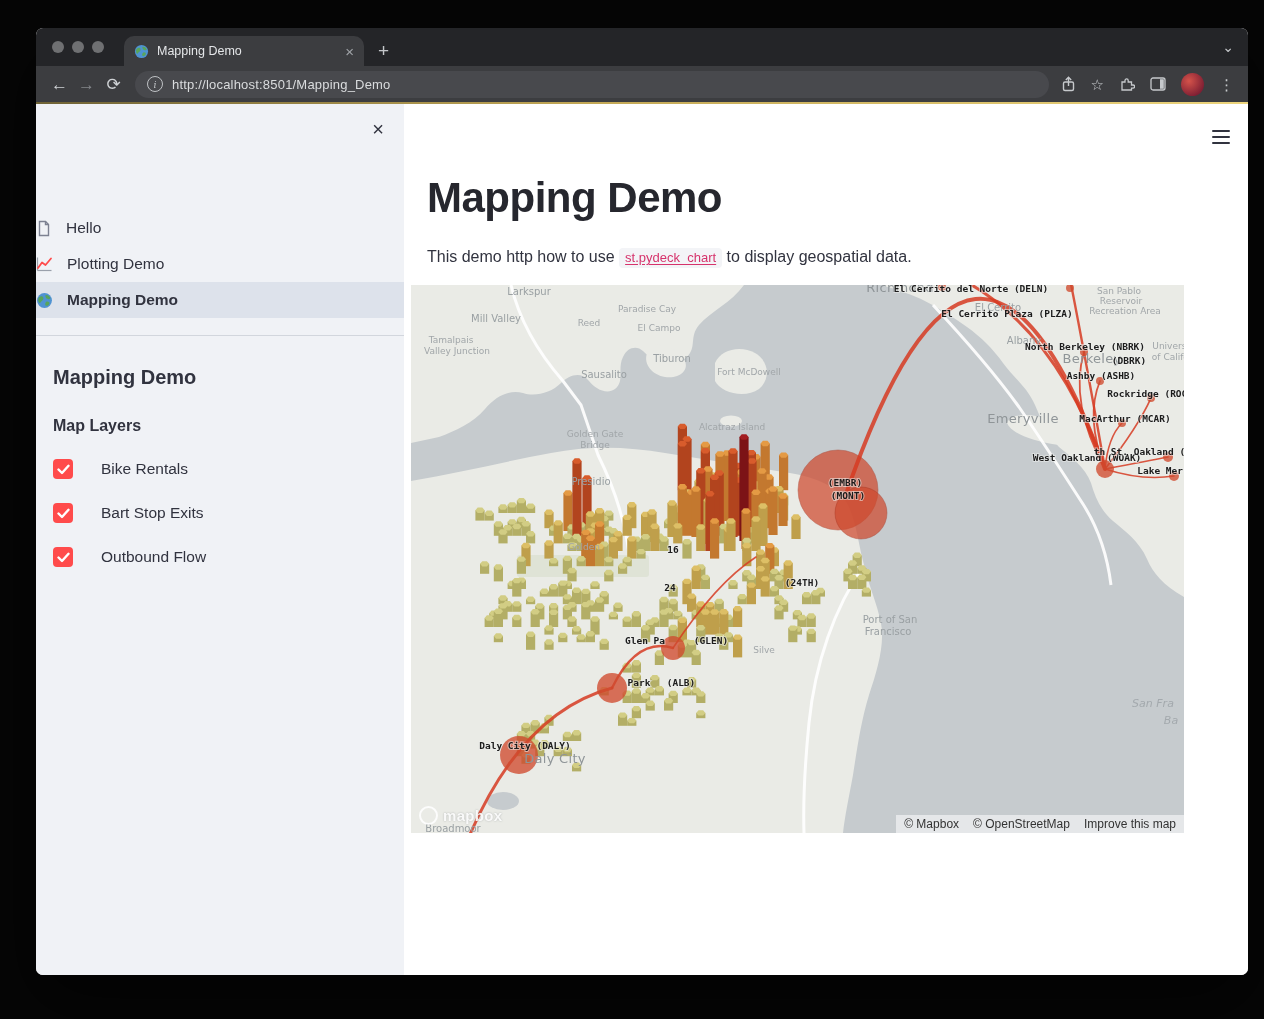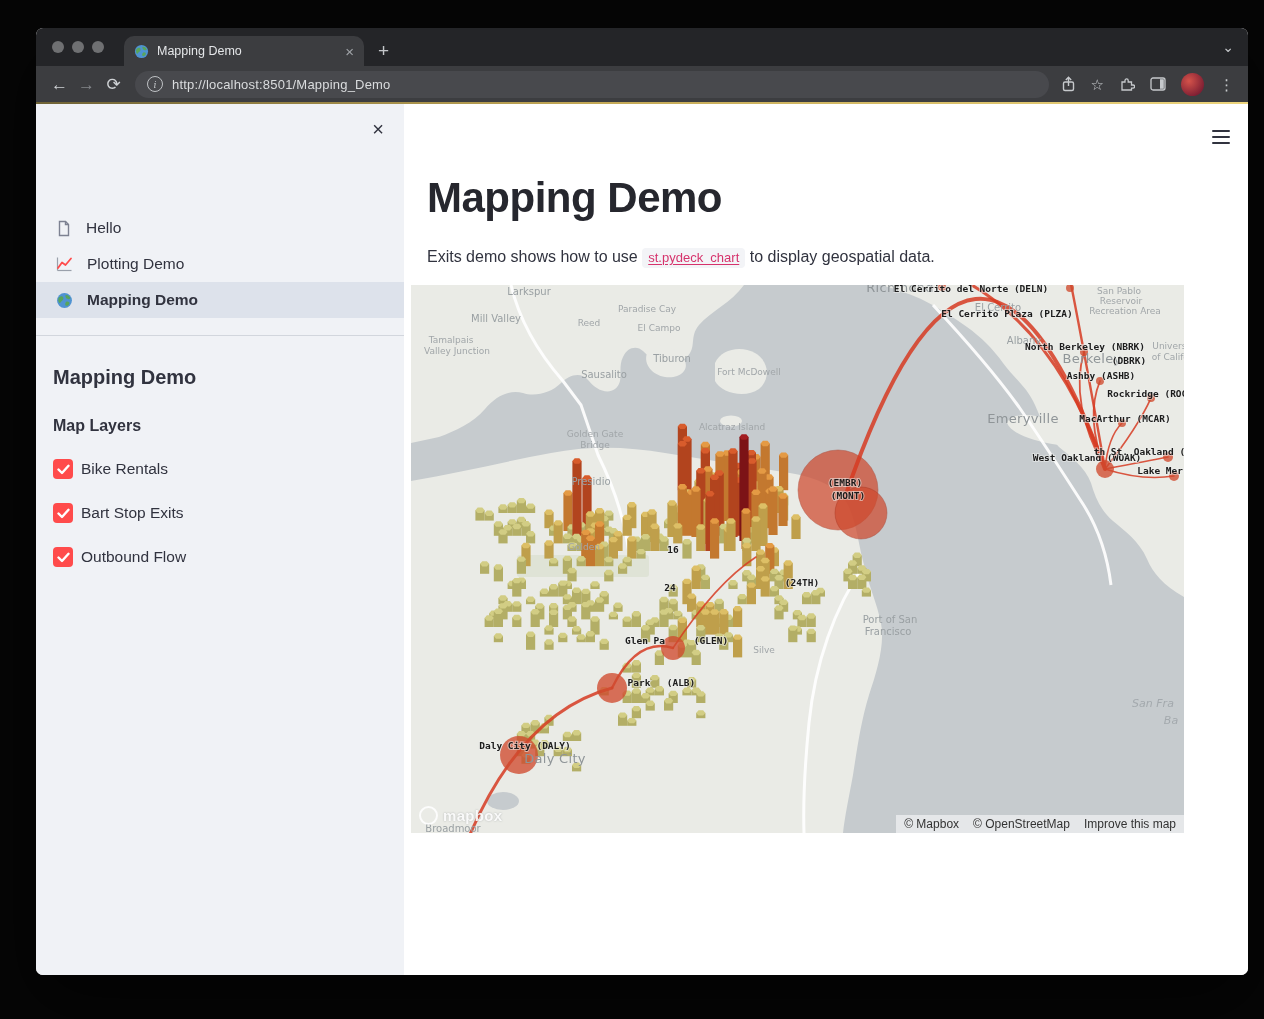--- a/index.html
+++ b/index.html
@@ -32,28 +32,28 @@
   .star{color:#c6c9cc;font-size:15px;line-height:1}
   .avatar{width:23px;height:23px;border-radius:50%;
           background:radial-gradient(circle at 35% 35%,#d4524a,#7e1f33 75%)}
   .menu-dots{color:#c6c9cc;font-size:15px;line-height:1}
   .accent-line{height:2px;background:linear-gradient(90deg,#6f6336,#c2a755 45%,#ecd47c);flex:0 0 auto}
   
   .content{flex:1;display:flex;min-height:0}
   .sidebar{width:368px;background:#f0f2f6;position:relative;flex:0 0 auto}
   .sb-close{position:absolute;top:15px;right:20px;font-size:20px;color:#31333f;line-height:1}
   .nav{margin-top:106px}
-  .nav-item{height:36px;display:flex;align-items:center;gap:14px;padding-left:20px;
+  .nav-item{height:36px;display:flex;align-items:center;gap:14px;
             font-size:15.5px;color:#31333f}
   .nav-item.active{background:#dde2eb;font-weight:700}
   .nav-item svg{flex:0 0 auto}
   .sb-divider{border:none;border-top:1px solid #d2d6dd;margin:17px 0 0}
   .sb-heading{font-size:20px;font-weight:700;color:#31333f;margin:30px 0 0 17px}
   .sb-sub{font-size:16px;font-weight:700;color:#31333f;margin:28px 0 0 17px}
-  .cbx-row{display:flex;align-items:center;gap:8px;margin:24px 0 0 17px}
+  .cbx-row{display:flex;align-items:center;gap:28px;margin:24px 0 0 17px}
   .cbx{width:20px;height:20px;border-radius:4px;background:#ff4b4b;display:flex;
        align-items:center;justify-content:center;flex:0 0 auto}
   .cbx-label{font-size:15.5px;color:#31333f}
   .main{flex:1;background:#fff;position:relative;overflow:hidden}
   .hamburger{position:absolute;top:22px;right:18px;width:18px}
   .hamburger div{height:2px;background:#31333f;margin:4px 0;border-radius:1px}
   .page-title{font-size:42px;font-weight:700;color:#26272e;margin:70px 0 0 23px;letter-spacing:-.5px}
   .intro{font-size:16px;color:#31333f;margin:26px 0 0 23px}
   .inline-code{font-family:Liberation Sans, sans-serif;font-size:13px;color:#d6336c;
                background:#f3f4f7;padding:2px 6px 3px;border-radius:4px;
@@ -189,21 +189,21 @@
       </div>
     </div>
 
     <div class="main">
       <div class="hamburger">
         <div></div>
           <div></div>
           <div></div>
       </div>
       <h1 class="page-title">Mapping Demo</h1>
-      <p class="intro"><span>Exits demo shows how to use </span><span class="inline-code">st.pydeck_chart</span><span> to display geospatial data.</span></p>
+      <p class="intro"><span>This demo http how to use </span><span class="inline-code">st.pydeck_chart</span><span> to display geospatial data.</span></p>
 
       <div class="map-wrap">
         <svg id="map-svg" width="773" height="548" viewBox="0 0 773 548">
           <rect x="0" y="0" width="773" height="548" fill="#c6cbce"></rect>
           <g fill="#eaebe6">
             <path d="M0,0 L333,0 C320,18 300,26 288,40 C278,52 286,62 276,72 C262,84 244,78 232,66 C226,60 216,62 212,72 C206,84 214,96 204,104 C196,110 184,104 178,96 C170,86 158,90 150,98 C140,108 124,112 112,108 C98,104 84,112 74,124 C62,138 44,146 28,152 L0,158 Z"></path>
             <path d="M236,60 C252,58 268,64 274,76 C278,86 268,94 254,92 C242,90 232,80 236,68 Z"></path>
             <path d="M304,78 C310,64 330,60 344,68 C358,76 360,94 348,104 C334,114 310,108 304,96 Z"></path>
             <ellipse cx="320" cy="136" rx="11" ry="5.5"></ellipse>
             <path d="M470,0 L773,0 L773,312 C752,300 742,288 736,274 C728,256 714,246 702,236 C690,226 684,212 680,198 C674,182 660,172 648,162 C636,150 630,134 624,120 C616,102 602,92 592,78 C582,64 570,52 556,42 C542,32 526,22 510,14 C496,8 484,4 470,0 Z"></path>

